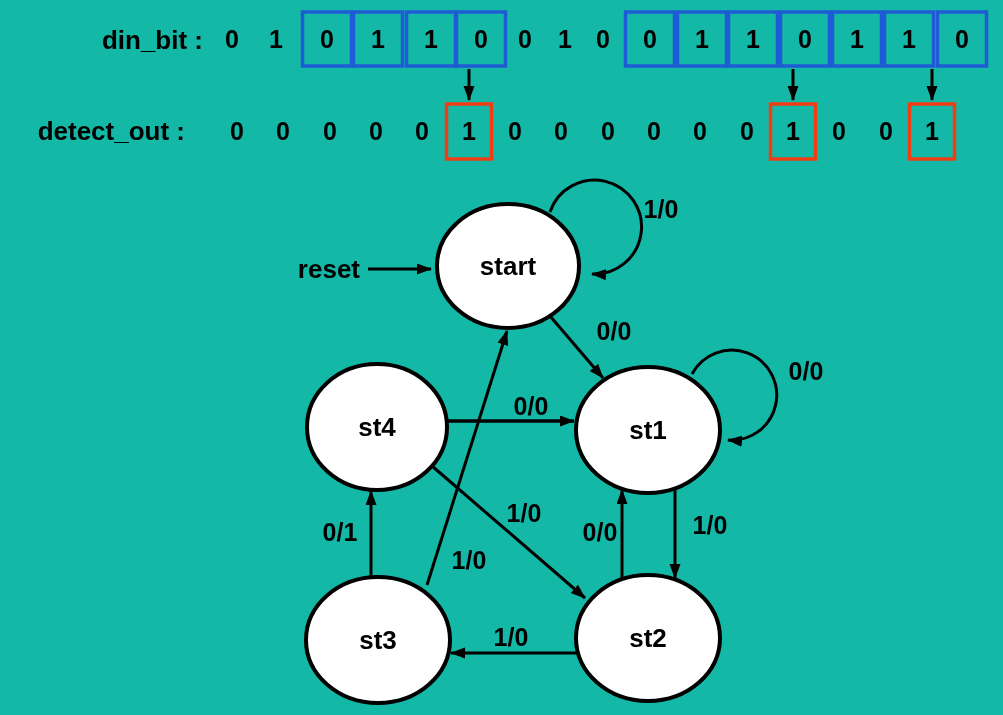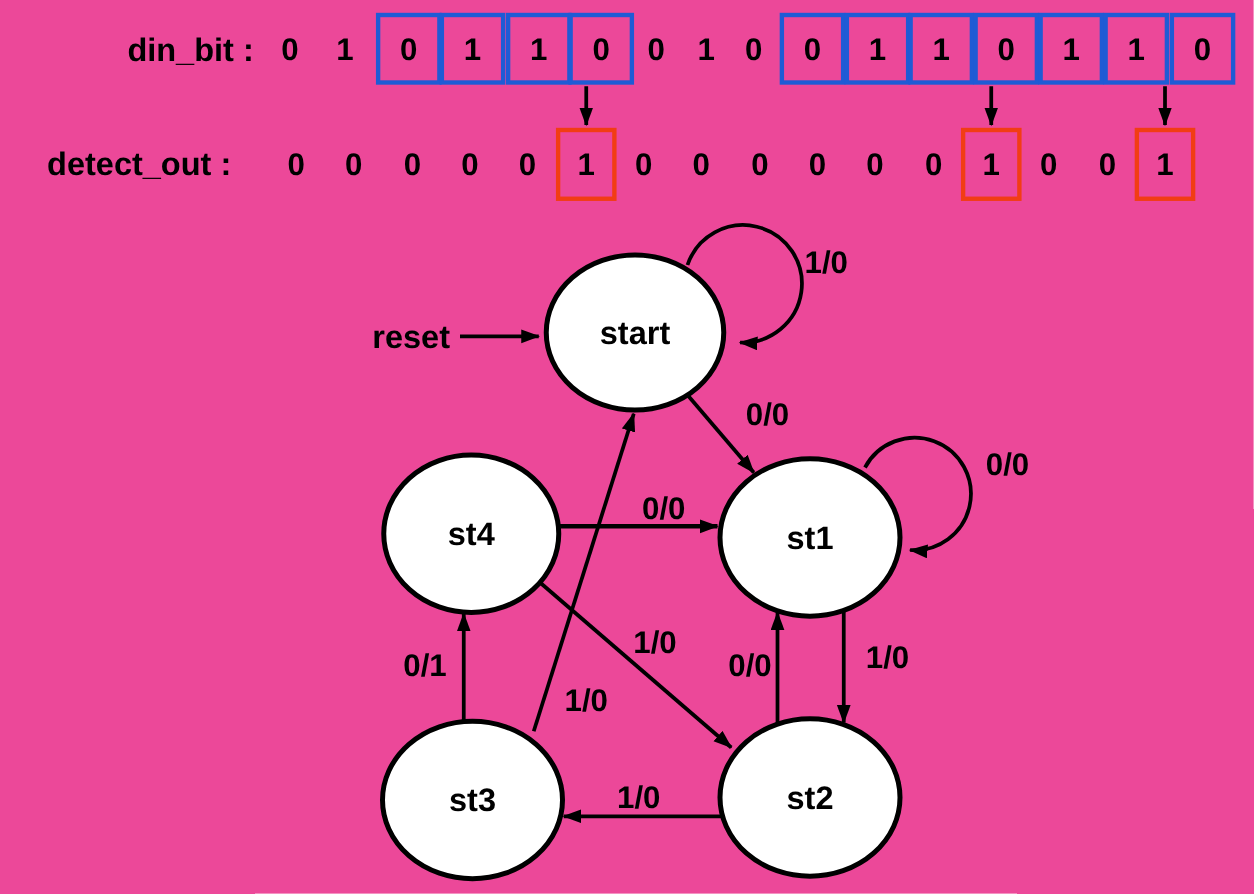--- a/index.html
+++ b/index.html
@@ -1,20 +1,20 @@
 <!DOCTYPE html>
 <html><head>
 <meta charset="utf-8">
 <style>
   html, body { margin: 0; padding: 0; background: #ffffff; }
   .canvas {
     position: relative;
     width: 1003px;
     height: 715px;
-    background: #ec4899;
+    background: #14b8a6;
     overflow: hidden;
   }
   svg text {
     font-family: "Liberation Sans", "DejaVu Sans", sans-serif;
     font-weight: bold;
     fill: #000000;
   }
   .row-label   { font-size: 26px; }
   .digit       { font-size: 25px; }
   .state-label { font-size: 26px; }

